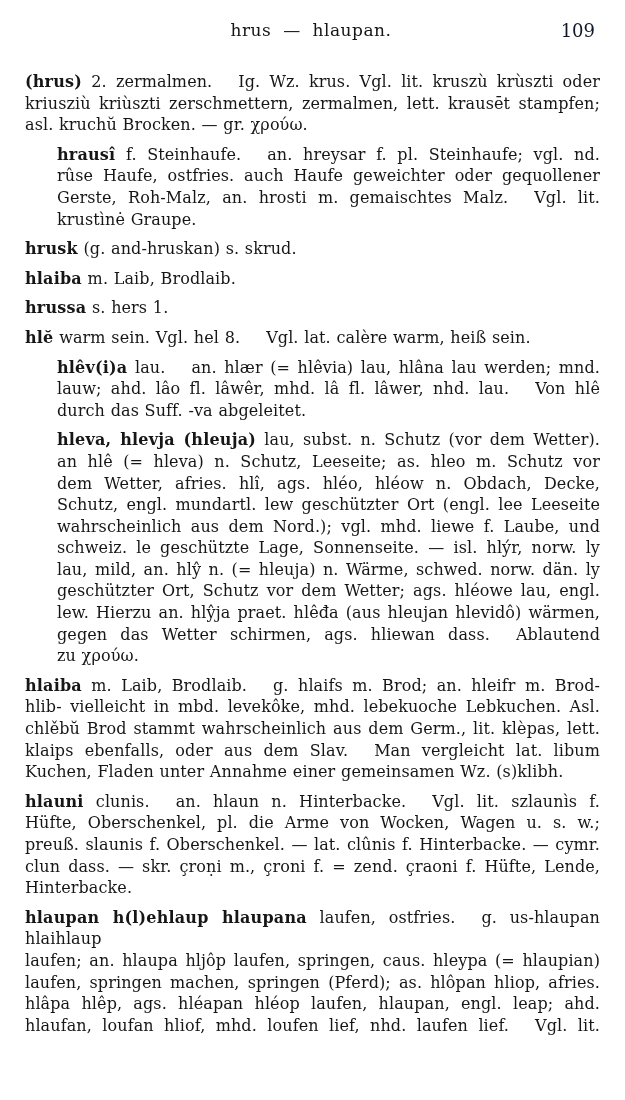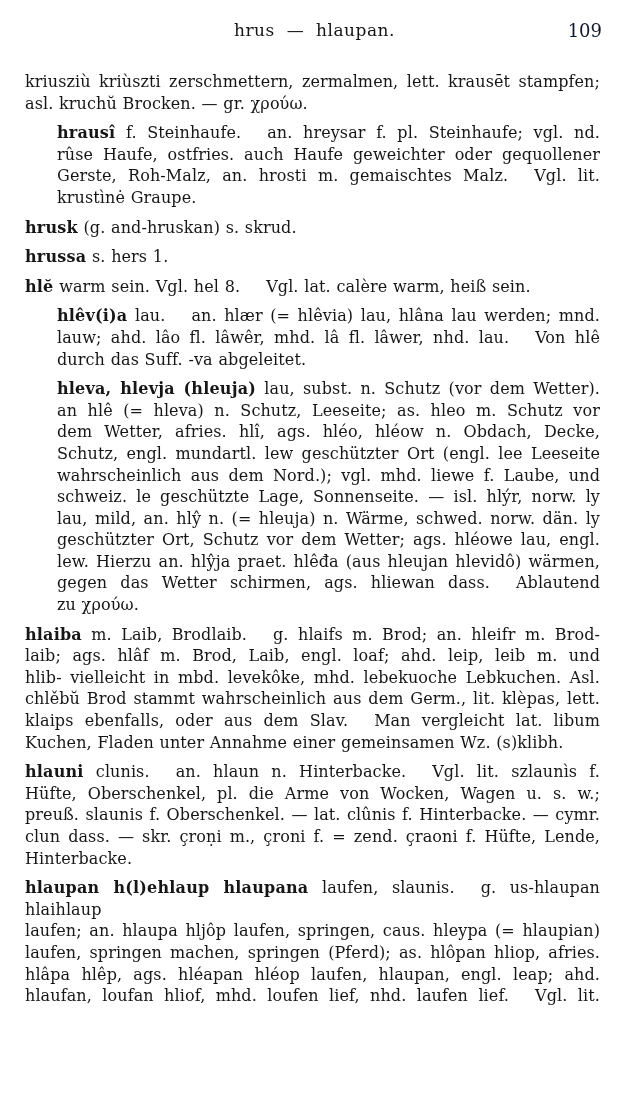--- a/index.html
+++ b/index.html
@@ -13,21 +13,21 @@
     height: 1100px;
     background: #ffffff;
     overflow: hidden;
     font-family: "DejaVu Serif", "Liberation Serif", serif;
     color: #131313;
   }
   .running-head {
     position: absolute;
     top: 20px;
     left: 25px;
-    right: 21px;
+    right: 28px;
     height: 24px;
   }
   .running-title {
     position: absolute;
     left: 0;
     right: 0;
     text-align: center;
     font-size: 17px;
     letter-spacing: 0.5px;
     word-spacing: 6px;
@@ -80,31 +80,35 @@
 </head>
 <body>
 
 <div class="page">
   <div class="running-head">
     <div class="running-title">hrus — hlaupan.</div>
     <div class="page-number">109</div>
   </div>
   <div class="text-body">
       <div class="para">
+        <div class="line"><span class="headword">(hrus)</span><span class="text-run"> 2. zermalmen.</span><span class="gap">&nbsp;</span><span class="text-run">Ig. Wz. krus.  Vgl. lit. kruszù krùszti oder</span></div>
         <div class="line"><span class="text-run">kriusziù kriùszti zerschmettern, zermalmen, lett. krausēt stampfen;</span></div>
         <div class="line short"><span class="text-run">asl. kruchŭ Brocken. — gr. χρούω.</span></div>
       </div>
       <div class="para indent">
         <div class="line"><span class="headword">hrausî</span><span class="text-run"> f. Steinhaufe.</span><span class="gap">&nbsp;</span><span class="text-run">an. hreysar f. pl. Steinhaufe; vgl. nd.</span></div>
         <div class="line"><span class="text-run">rûse Haufe, ostfries. auch Haufe geweichter oder gequollener</span></div>
         <div class="line"><span class="text-run">Gerste, Roh-Malz, an. hrosti m. gemaischtes Malz.</span><span class="gap">&nbsp;</span><span class="text-run">Vgl. lit.</span></div>
         <div class="line short"><span class="text-run">krustìnė Graupe.</span></div>
       </div>
       <div class="para">
         <div class="line short"><span class="headword">hrusk</span><span class="text-run"> (g. and-hruskan) s. skrud.</span></div>
+      </div>
+      <div class="para">
+        <div class="line short"><span class="headword">hlaiba</span><span class="text-run"> m. Laib, Brodlaib.</span></div>
       </div>
       <div class="para">
         <div class="line short"><span class="headword">hrussa</span><span class="text-run"> s. hers 1.</span></div>
       </div>
       <div class="para">
         <div class="line short"><span class="headword">hlĕ</span><span class="text-run"> warm sein.  Vgl. hel 8.</span><span class="gap">&nbsp;</span><span class="text-run">Vgl. lat. calère warm, heiß sein.</span></div>
       </div>
       <div class="para indent">
         <div class="line"><span class="headword">hlêv(i)a</span><span class="text-run"> lau.</span><span class="gap">&nbsp;</span><span class="text-run">an. hlær (= hlêvia) lau, hlâna lau werden; mnd.</span></div>
         <div class="line"><span class="text-run">lauw; ahd. lâo fl. lâwêr, mhd. lâ fl. lâwer, nhd. lau.</span><span class="gap">&nbsp;</span><span class="text-run">Von hlê</span></div>
@@ -118,34 +122,33 @@
         <div class="line"><span class="text-run">wahrscheinlich aus dem Nord.); vgl. mhd. liewe f. Laube, und</span></div>
         <div class="line"><span class="text-run">schweiz. le geschützte Lage, Sonnenseite. — isl. hlýr, norw. ly</span></div>
         <div class="line"><span class="text-run">lau, mild, an. hlŷ n. (= hleuja) n. Wärme, schwed. norw. dän. ly</span></div>
         <div class="line"><span class="text-run">geschützter Ort, Schutz vor dem Wetter; ags. hléowe lau, engl.</span></div>
         <div class="line"><span class="text-run">lew.  Hierzu an. hlŷja praet. hlêđa (aus hleujan hlevidô) wärmen,</span></div>
         <div class="line"><span class="text-run">gegen das Wetter schirmen, ags. hliewan dass.</span><span class="gap">&nbsp;</span><span class="text-run">Ablautend</span></div>
         <div class="line short"><span class="text-run">zu χρούω.</span></div>
       </div>
       <div class="para">
         <div class="line"><span class="headword">hlaiba</span><span class="text-run"> m. Laib, Brodlaib.</span><span class="gap">&nbsp;</span><span class="text-run">g. hlaifs m. Brod; an. hleifr m. Brod-</span></div>
-        <div class="line"><span class="text-run">laib; ags. hlâf m. Brod, Laib, engl. loaf; ahd. leip, leib m. und</span></div>
         <div class="line"><span class="text-run">hlib-  vielleicht in mbd. levekôke, mhd. lebekuoche Lebkuchen.  Asl.</span></div>
         <div class="line"><span class="text-run">chlěbŭ Brod stammt wahrscheinlich aus dem Germ., lit. klèpas, lett.</span></div>
         <div class="line"><span class="text-run">klaips ebenfalls, oder aus dem Slav.</span><span class="gap">&nbsp;</span><span class="text-run">Man vergleicht lat. libum</span></div>
         <div class="line short"><span class="text-run">Kuchen, Fladen unter Annahme einer gemeinsamen Wz. (s)klibh.</span></div>
       </div>
       <div class="para">
         <div class="line"><span class="headword">hlauni</span><span class="text-run"> clunis.</span><span class="gap">&nbsp;</span><span class="text-run">an. hlaun n. Hinterbacke.</span><span class="gap">&nbsp;</span><span class="text-run">Vgl. lit. szlaunìs f.</span></div>
         <div class="line"><span class="text-run">Hüfte, Oberschenkel, pl. die Arme von Wocken, Wagen u. s. w.;</span></div>
         <div class="line"><span class="text-run">preuß. slaunis f. Oberschenkel. — lat. clûnis f. Hinterbacke. — cymr.</span></div>
         <div class="line"><span class="text-run">clun dass. — skr. çroṇi m., çroni f. = zend. çraoni f. Hüfte, Lende,</span></div>
         <div class="line short"><span class="text-run">Hinterbacke.</span></div>
       </div>
       <div class="para">
-        <div class="line"><span class="headword">hlaupan h(l)ehlaup hlaupana</span><span class="text-run"> laufen, slaunis.</span><span class="gap">&nbsp;</span><span class="text-run">g. us-hlaupan hlaihlaup</span></div>
+        <div class="line"><span class="headword">hlaupan h(l)ehlaup hlaupana</span><span class="text-run"> laufen, ostfries.</span><span class="gap">&nbsp;</span><span class="text-run">g. us-hlaupan hlaihlaup</span></div>
         <div class="line"><span class="text-run">laufen; an. hlaupa hljôp laufen, springen, caus. hleypa (= hlaupian)</span></div>
         <div class="line"><span class="text-run">laufen, springen machen, springen (Pferd); as. hlôpan hliop, afries.</span></div>
         <div class="line"><span class="text-run">hlâpa hlêp, ags. hléapan hléop laufen, hlaupan, engl. leap; ahd.</span></div>
         <div class="line"><span class="text-run">hlaufan, loufan hliof, mhd. loufen lief, nhd. laufen lief.</span><span class="gap">&nbsp;</span><span class="text-run">Vgl. lit.</span></div>
       </div>
     </div>
 </div>
 
 </body></html>

